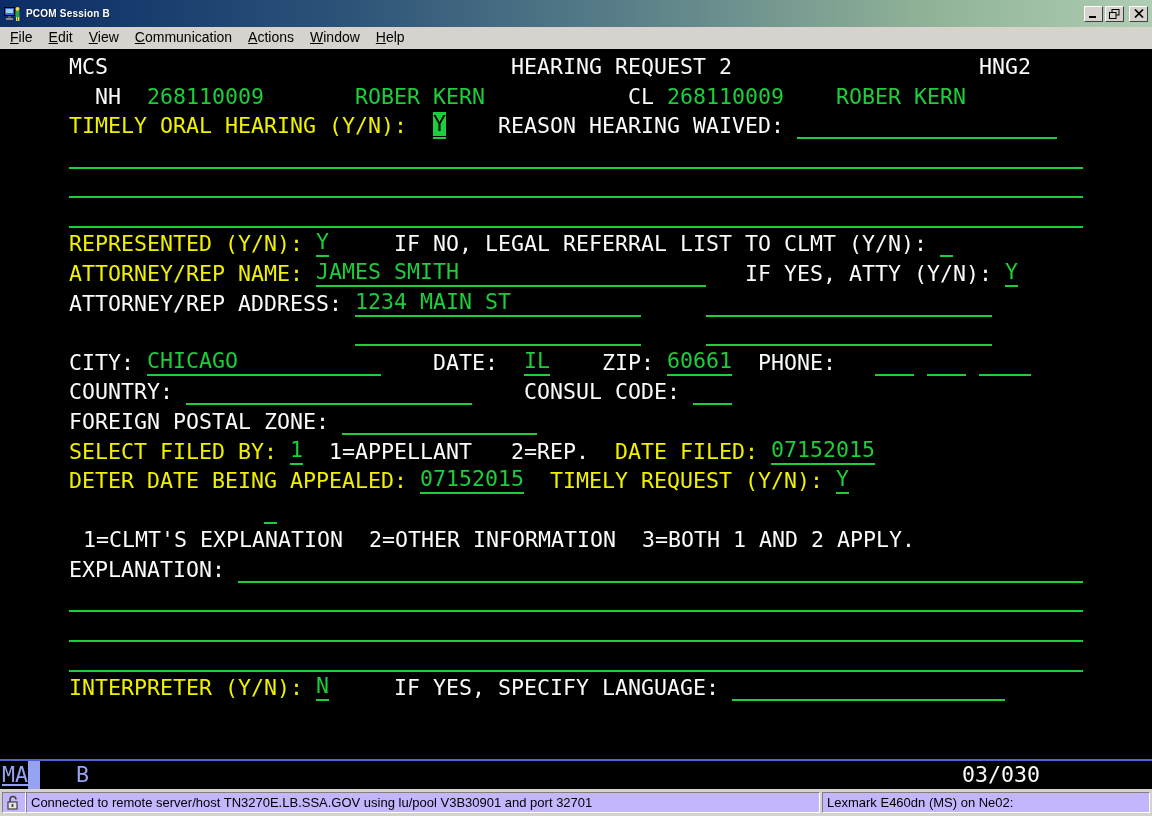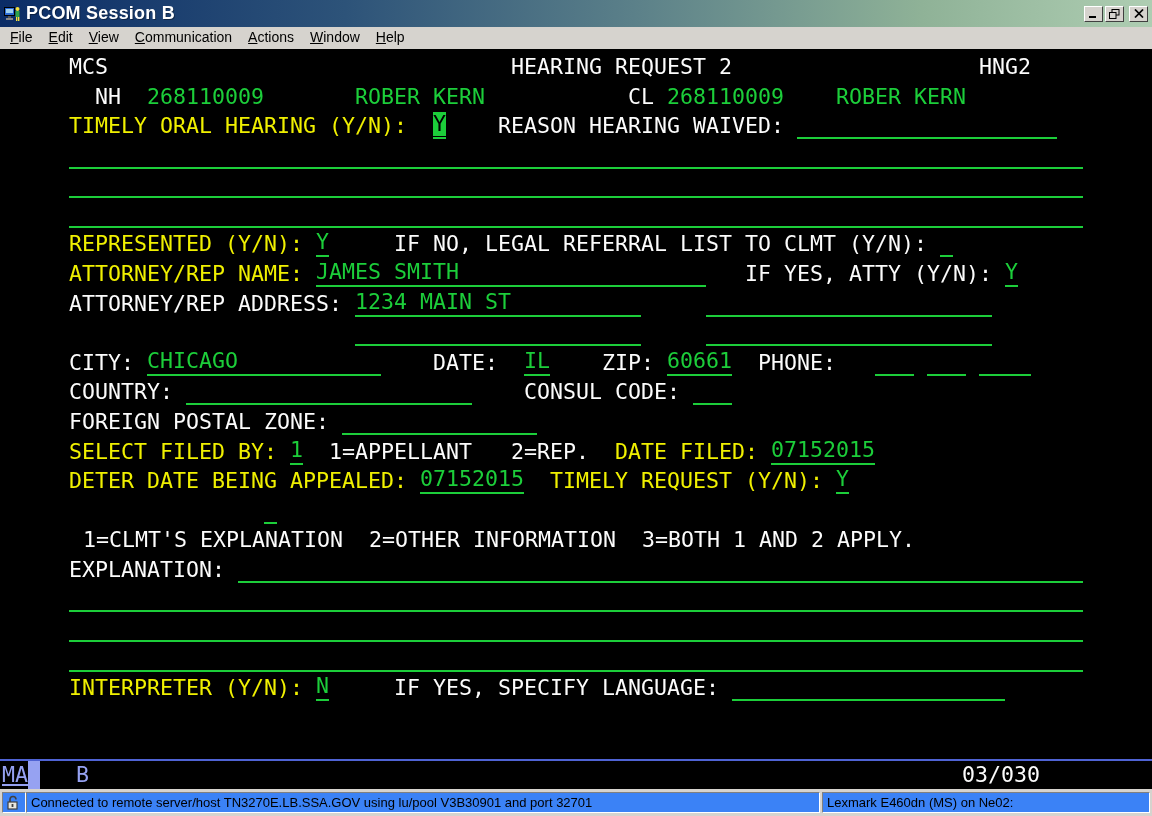--- a/index.html
+++ b/index.html
@@ -4,21 +4,21 @@
 <style>
   html,body{margin:0;padding:0;background:#000;}
   body{width:1152px;height:816px;overflow:hidden;font-family:"Liberation Sans",sans-serif;
        -webkit-font-smoothing:none;}
   .window{width:1152px;height:816px;display:flex;flex-direction:column;}
 
   
   .titlebar{height:27px;flex:0 0 27px;display:flex;align-items:center;padding:0 4px;
     background:linear-gradient(90deg,#0b2c66 0%,#2d5379 30%,#5b8089 55%,#8fb297 80%,#aecdb2 100%);}
   .title-icon{width:18px;height:18px;margin-right:4px;display:inline-block;}
-  .title-text{color:#fff;font-weight:bold;font-size:18px;letter-spacing:.2px;
+  .title-text{color:#fff;font-weight:bold;font-size:10px;letter-spacing:.2px;
     text-shadow:1px 1px 0 rgba(0,0,0,.35);flex:1;white-space:nowrap;}
   .win-buttons{display:flex;align-items:center;}
   .win-btn{width:19px;height:16px;margin-left:2px;padding:0;background:#d6d3ce;
     border:1px solid;border-color:#ffffff #404040 #404040 #ffffff;
     box-shadow:1px 1px 0 #808080 inset 0 0;display:flex;align-items:center;justify-content:center;cursor:default;}
   .win-btn.close{margin-left:5px;}
   .win-btn svg{display:block;}
 
   
   .menubar{height:21px;flex:0 0 21px;background:#d6d3ce;display:flex;align-items:center;
@@ -46,21 +46,21 @@
   .oia span{position:absolute;top:0;line-height:28px;}
   .oia-ma{left:2px;text-decoration:underline;}
   .oia-block{position:absolute;left:28px;top:0;width:12px;height:28px;background:#96a2f2;}
   .oia-session{left:76px;}
   .oia-pos{right:112px;color:#fcfcfc;}
 
   
   .statusbar{height:28px;flex:0 0 28px;background:#d6d3ce;display:flex;align-items:center;
     padding:2px 2px 3px 2px;box-sizing:border-box;font-size:13px;color:#000;}
   .sb-panel{border:1px solid;border-color:#808080 #ffffff #ffffff #808080;
-    height:21px;display:flex;align-items:center;background:#3b82f6;box-sizing:border-box;}
+    height:21px;display:flex;align-items:center;background:#c4b5fd;box-sizing:border-box;}
   .sb-icon{width:24px;flex:0 0 24px;justify-content:center;}
   .sb-msg{flex:1;padding:0 4px;white-space:nowrap;overflow:hidden;margin-right:2px;}
   .sb-printer{flex:0 0 328px;padding:1px 4px;white-space:nowrap;overflow:hidden;}
 </style>
 </head>
 <body>
 
 <div class="window">
 
   <div class="titlebar">

